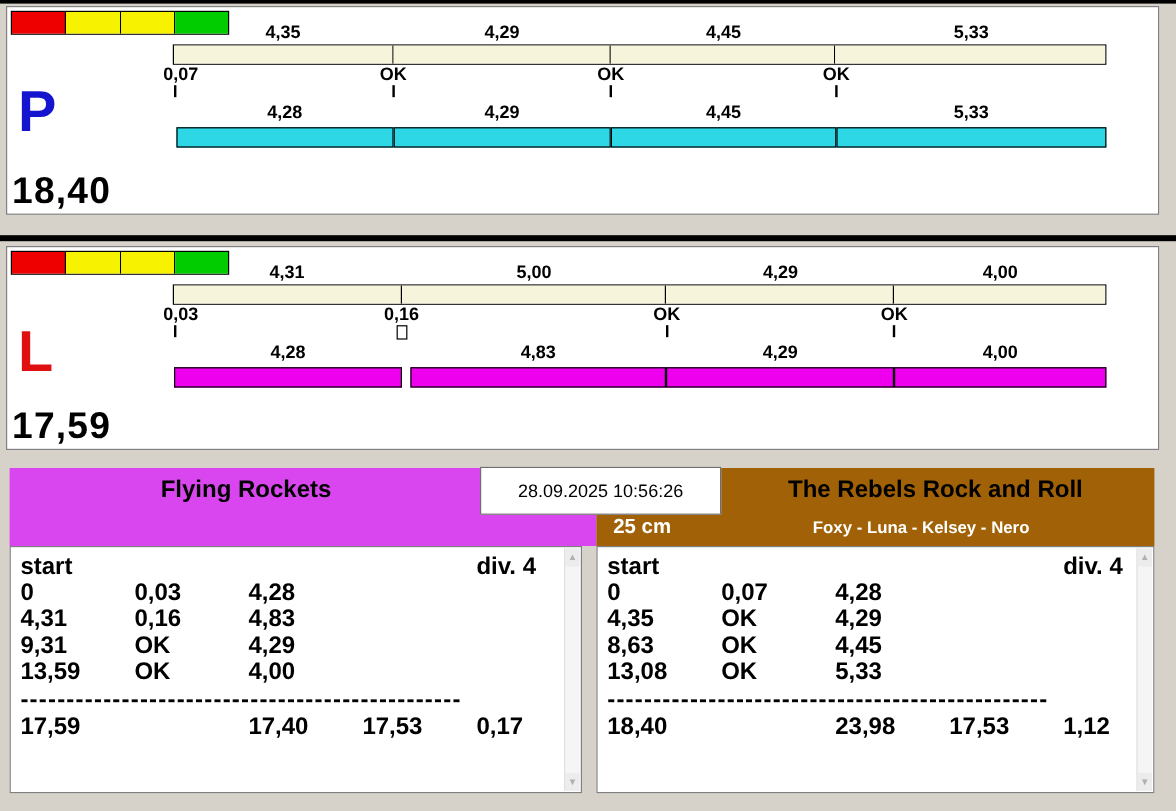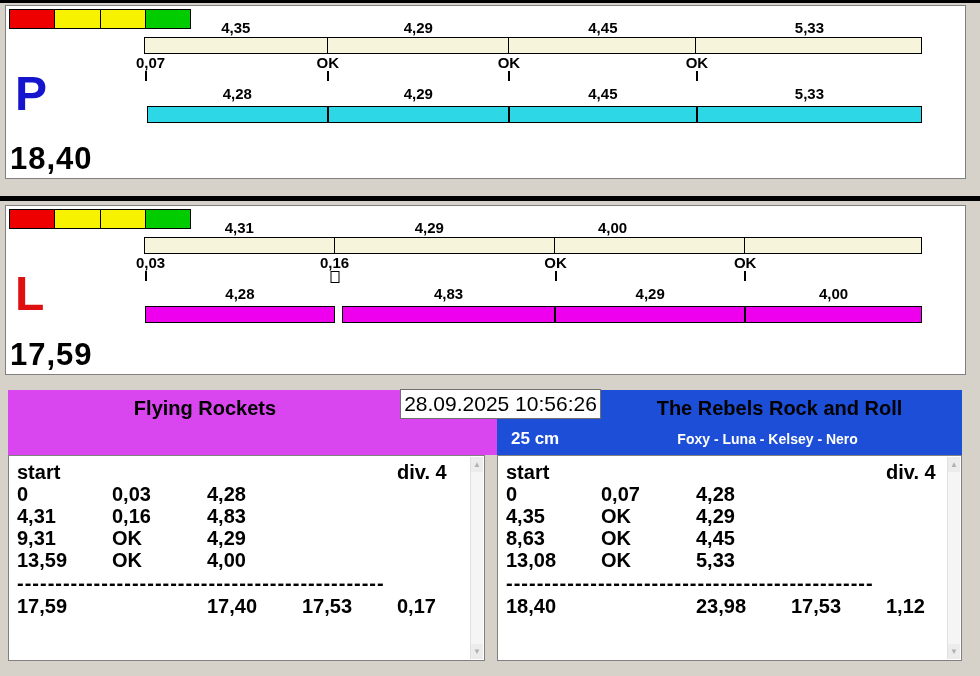--- a/index.html
+++ b/index.html
@@ -49,24 +49,24 @@
   #header-left  { left: 8px;  width: 489px; }
   #header-right { left: 497px; width: 465px; }
   .team-name { height: 34px; padding-top: 7px; text-align: center; font-size: 20px; font-weight: bold; color: #000; }
   #header-left  .team-name { padding-right: 95px; }
   #header-right .team-name { padding-left: 100px; }
   .team-sub { display: flex; align-items: center; height: 30px; color: #fff; font-weight: bold; }
   .members { flex: 1; text-align: center; font-size: 14px; }
   .cm { font-size: 17px; padding: 0 14px; white-space: nowrap; }
 
   .timestamp-box {
-    position: absolute; left: 400px; top: 389px; width: 201px; height: 30px;
+    position: absolute; left: 400px; top: 389px; width: 201px; height: 40px;
     background: #fff; border: 1px solid #707070;
     display: flex; align-items: center; justify-content: center;
-    font-size: 21px; font-weight: 400;
+    font-size: 15px; font-weight: 400;
   }
 
   
   .data-panel { position: absolute; top: 455px; height: 206px; background: #fff; border: 1px solid #808080; }
   #data-left  { left: 8px;  width: 477px; }
   #data-right { left: 497px; width: 465px; }
   .table-grid { padding: 5px 18px 0 8px; font-size: 20px; font-weight: bold; }
   .trow { display: grid; grid-template-columns: 95px 95px 95px 95px 1fr; height: 22px; line-height: 22px; }
   .trow > div { white-space: nowrap; }
   .dash-row { height: 24px; line-height: 24px; white-space: nowrap; overflow: hidden; letter-spacing: 1px; }
@@ -139,20 +139,21 @@
       <div class="light-cell" style="background: rgb(238, 0, 0);"></div>
       <div class="light-cell" style="background: rgb(246, 242, 0);"></div>
       <div class="light-cell" style="background: rgb(246, 242, 0);"></div>
       <div class="light-cell" style="background: rgb(0, 204, 0);"></div>
     </div>
   <div class="lane-letter" style="color: rgb(224, 16, 16);">L</div>
   <div class="lane-total">17,59</div>
   <div class="bars">
     <div class="val-row">
         <div class="seg-label" style="width: 24.4886%;">4,31</div>
+        <div class="seg-label" style="width: 28.4091%;">5,00</div>
         <div class="seg-label" style="width: 24.375%;">4,29</div>
         <div class="seg-label" style="width: 22.7273%;">4,00</div>
       </div>
     <div class="bar gross">
         <div class="seg" style="width: 24.4886%;"></div>
         <div class="seg" style="width: 28.4091%;"></div>
         <div class="seg" style="width: 24.375%;"></div>
         <div class="seg" style="width: 22.7273%;"></div>
       </div>
     <div class="cross-row">
@@ -183,21 +184,21 @@
         <div class="seg fill" style="width: 24.3889%; background: rgb(238, 0, 238);"></div>
         <div class="seg fill" style="width: 22.7402%; background: rgb(238, 0, 238);"></div>
       </div>
   </div>
 </div>
 
 <div class="team-header" id="header-left" style="background: #d946ef;">
   <div class="team-name">Flying Rockets</div>
 </div>
 
-<div class="team-header" id="header-right" style="background: #1d4ed8;">
+<div class="team-header" id="header-right" style="background: #a16207;">
   <div class="team-name">The Rebels Rock and Roll</div>
   <div class="team-sub">
     <div class="cm">25 cm</div>
     <div class="members">Foxy - Luna - Kelsey - Nero</div>
   </div>
 </div>
 
 <div class="timestamp-box">28.09.2025 10:56:26</div>
 
 <div class="data-panel" id="data-left">

